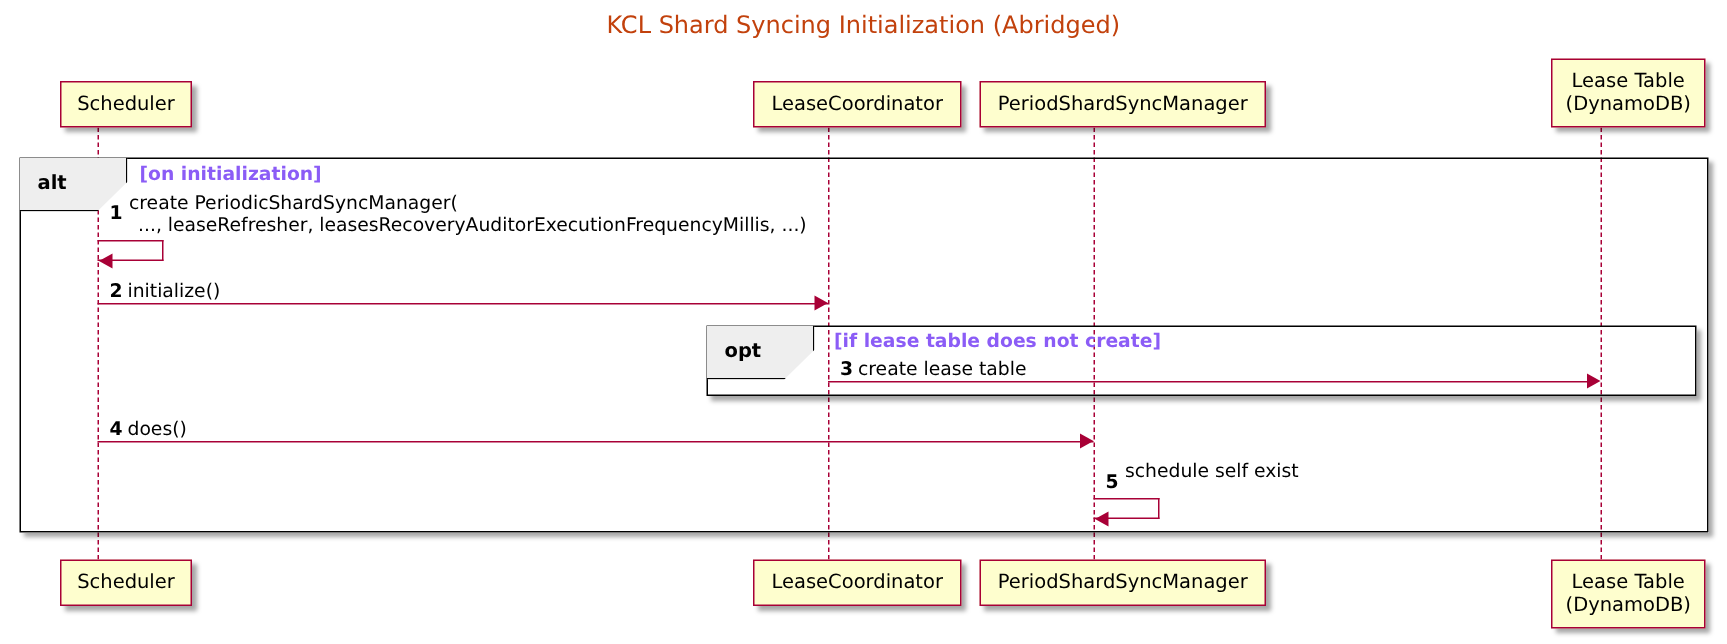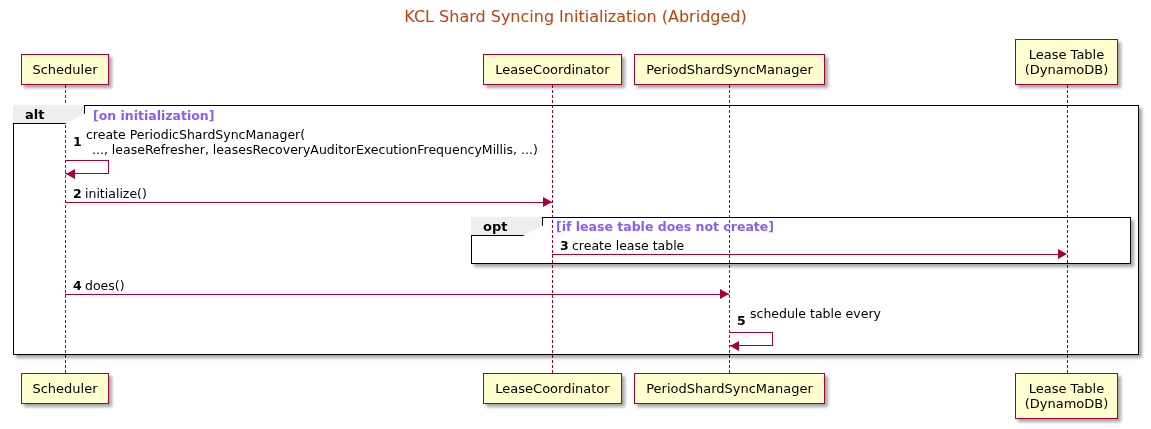--- a/index.html
+++ b/index.html
@@ -38,40 +38,41 @@
     box-shadow: 3px 3px 3px rgba(0,0,0,0.35);
     color: #000000;
     font-size: 13px;
     line-height: 15px;
     text-align: center;
     display: flex;
     align-items: center;
     justify-content: center;
     box-sizing: border-box;
     white-space: pre-line;
+    margin-left: 19px;
   }
   
   .lifeline {
     position: absolute;
     width: 0;
     border-left: 1px dashed #A80036;
   }
   
   .frame {
     position: absolute;
     border: 1.5px solid #000000;
     background: transparent;
     box-shadow: 3px 3px 3px rgba(0,0,0,0.35);
     box-sizing: border-box;
   }
   .frame-tab {
     position: absolute;
     left: -1px;
     top: -1px;
-    height: 19px;
+    height: 36px;
     background: #EEEEEE;
     border-right: 1.5px solid #000000;
     border-bottom: 1.5px solid #000000;
     color: #000000;
     font-size: 13px;
     font-weight: bold;
     display: flex;
     align-items: center;
     padding-left: 12px;
     box-sizing: border-box;
@@ -164,21 +165,21 @@
   <div class="msg-label" style="left:572px; top:238px;">create lease table</div>
   <div class="msg-line" style="left:552px; top:254px; width:507px;"></div>
   <div class="msg-head right" style="left:1058px; top:249px;"></div>
 
   <div class="msg-num" style="left:73px; top:278px;">4</div>
   <div class="msg-label" style="left:85px; top:278px;">does()</div>
   <div class="msg-line" style="left:65px; top:294px; width:664px;"></div>
   <div class="msg-head right" style="left:720px; top:289px;"></div>
 
   <div class="msg-num" style="left:737px; top:313px;">5</div>
-  <div class="msg-label" style="left:750px; top:306px;">schedule table every</div>
+  <div class="msg-label" style="left:750px; top:306px;">schedule self exist</div>
   <div class="self-loop" style="left:729px; top:332px; width:44px; height:14px;"></div>
   <div class="msg-head left" style="left:730px; top:341px;"></div>
 
   <div class="participant" style="left:21px; top:373px; width:88px; height:31px;">Scheduler</div>
   <div class="participant" style="left:483px; top:373px; width:139px; height:31px;">LeaseCoordinator</div>
   <div class="participant" style="left:634px; top:373px; width:191px; height:31px;">PeriodShardSyncManager</div>
   <div class="participant" style="left:1015px; top:373px; width:103px; height:46px;">Lease Table
 (DynamoDB)</div>
 
 </div>

